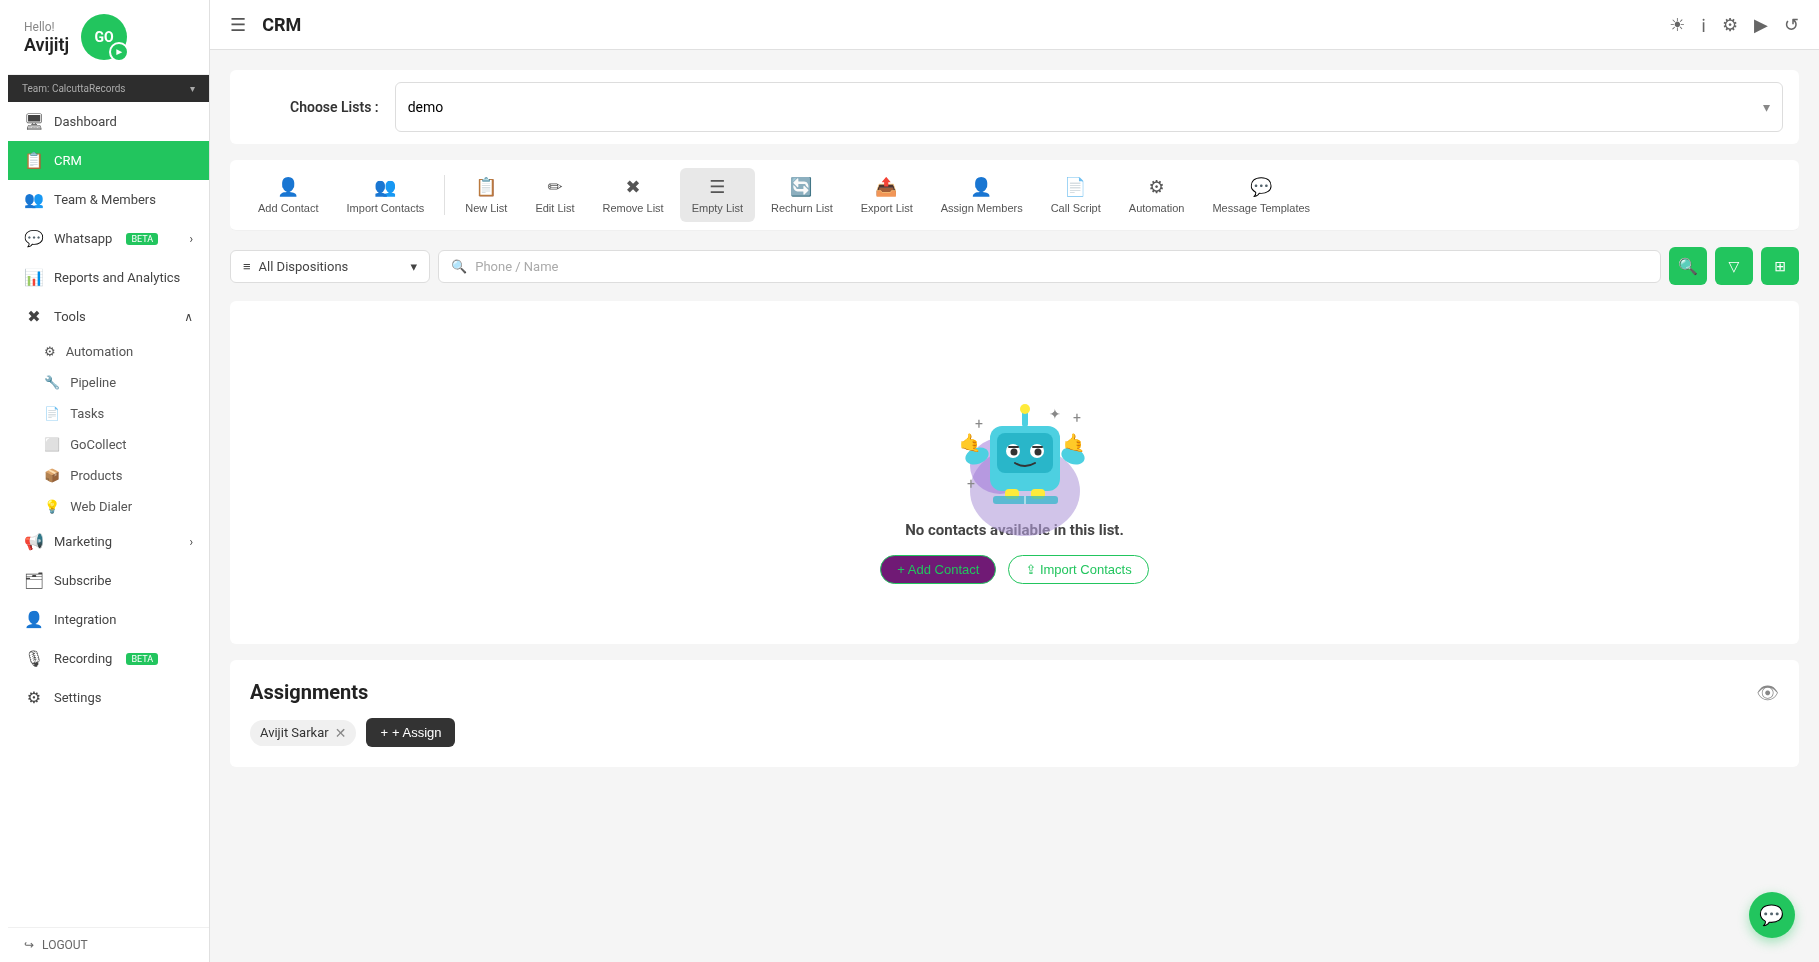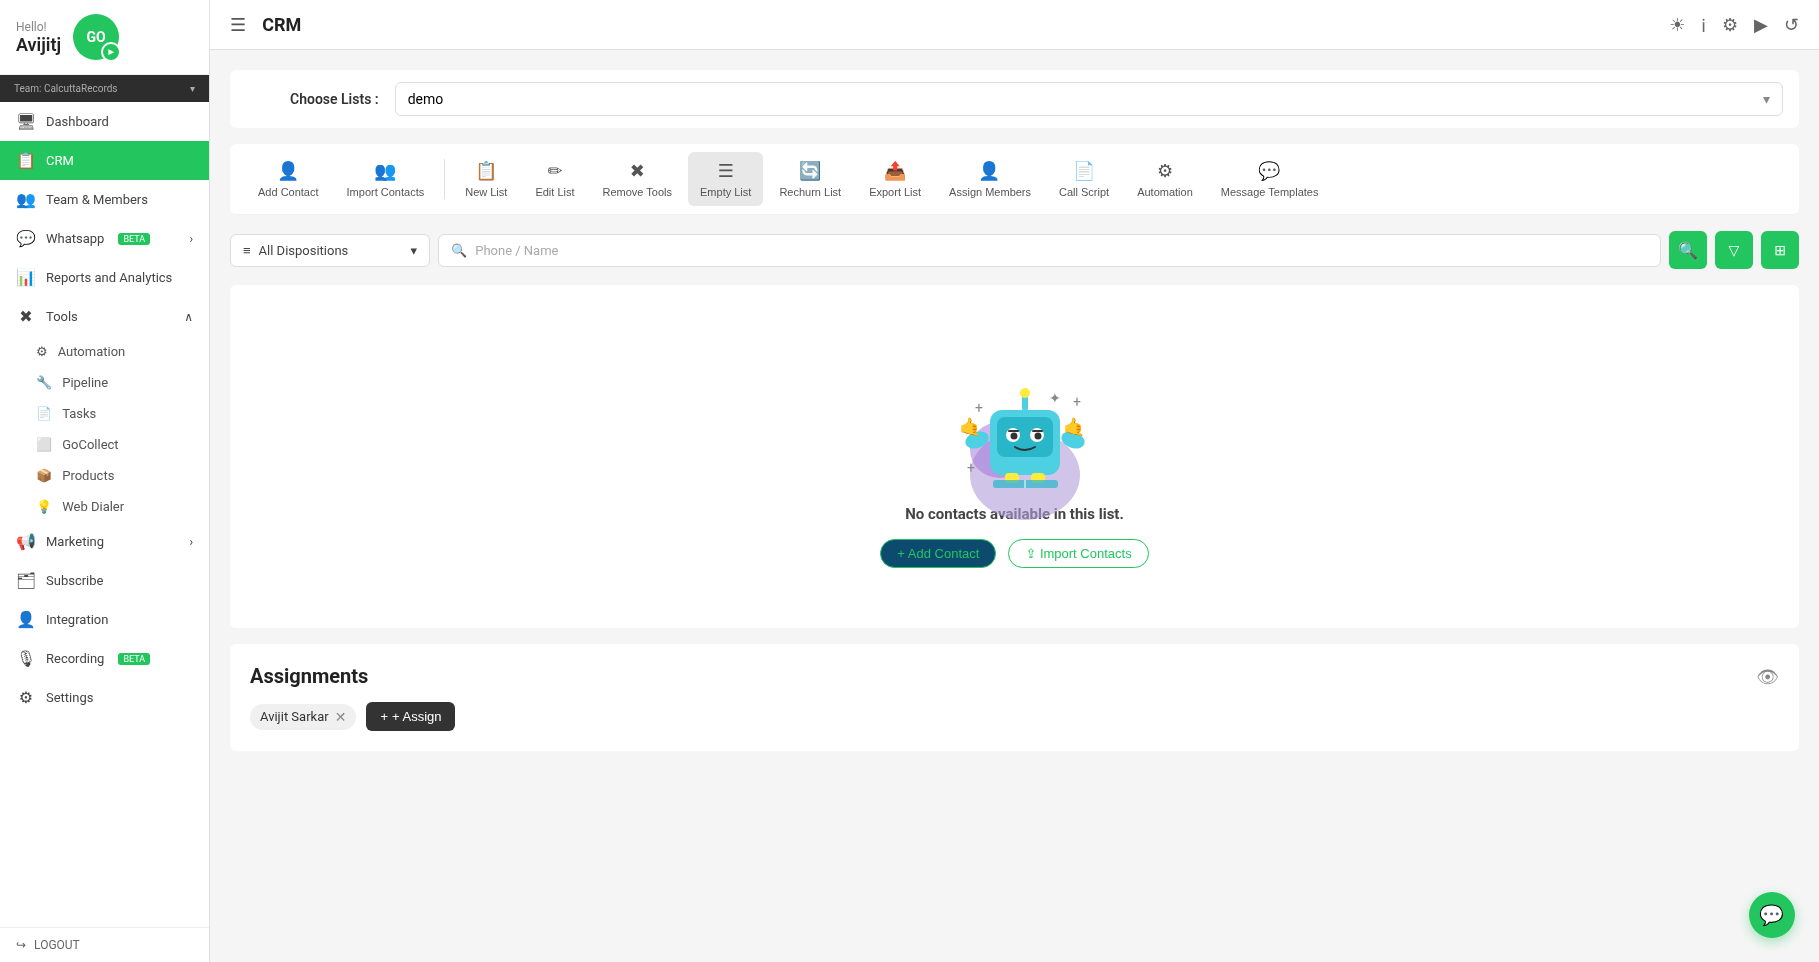--- a/index.html
+++ b/index.html
@@ -1,19 +1,19 @@
 <!DOCTYPE html>
 <html><head>
   <meta charset="utf-8">
   <style>
     * { box-sizing: border-box; margin: 0; padding: 0; }
     body { font-family: -apple-system, BlinkMacSystemFont, 'Segoe UI', Roboto, sans-serif; background: #f5f5f5; display: flex; height: 100vh; overflow: hidden; }
 
     
-    .sidebar { width: 210px; min-width: 210px; background: #fff; display: flex; flex-direction: column; border-right: 1px solid #e0e0e0; height: 100vh; overflow-y: auto; }
+    .sidebar { width: 210px; min-width: 210px; background: #fff; display: flex; flex-direction: column; border-right: 1px solid #e0e0e0; height: 100vh; overflow-y: auto; padding-left: 8px; }
     .sidebar-header { padding: 14px 16px; display: flex; align-items: center; gap: 12px; border-bottom: 1px solid #f0f0f0; }
     .sidebar-greeting { font-size: 12px; color: #888; }
     .sidebar-username { font-size: 18px; font-weight: 600; color: #222; }
     .avatar-circle { width: 46px; height: 46px; border-radius: 50%; background: #22c55e; display: flex; align-items: center; justify-content: center; font-weight: 700; color: #fff; font-size: 14px; flex-shrink: 0; position: relative; }
     .avatar-circle::after { content: '▶'; position: absolute; bottom: -2px; right: -2px; background: #22c55e; border-radius: 50%; width: 16px; height: 16px; display: flex; align-items: center; justify-content: center; font-size: 7px; border: 2px solid #fff; }
     .team-selector { background: #2d2d2d; color: #fff; font-size: 12px; padding: 8px 14px; display: flex; justify-content: space-between; cursor: pointer; }
     .team-selector span { font-size: 10px; color: #aaa; }
 
     .nav-item { display: flex; align-items: center; gap: 10px; padding: 10px 16px; cursor: pointer; font-size: 13px; color: #444; transition: background 0.15s; }
     .nav-item.active { background: #22c55e; color: #fff; border-radius: 0; }
@@ -28,40 +28,40 @@
     .top-bar { background: #fff; border-bottom: 1px solid #e0e0e0; padding: 0 20px; height: 50px; display: flex; align-items: center; gap: 16px; }
     .hamburger { font-size: 18px; cursor: pointer; color: #555; }
     .page-title { font-size: 18px; font-weight: 700; color: #222; flex: 1; }
     .top-bar-icons { display: flex; align-items: center; gap: 16px; margin-left: auto; }
     .top-bar-icon { font-size: 18px; color: #666; cursor: pointer; }
 
     .content { flex: 1; overflow-y: auto; padding: 20px; background: #f5f5f5; }
 
     .choose-lists-row { display: flex; align-items: center; gap: 16px; margin-bottom: 16px; background: #fff; padding: 12px 16px; border-radius: 6px; }
     .choose-lists-label { font-weight: 600; font-size: 14px; color: #333; white-space: nowrap; margin-left: 44px; }
-    .list-select { flex: 1; border: 1px solid #ddd; border-radius: 6px; padding: 8px 12px; font-size: 14px; background: #fff; cursor: pointer; display: flex; align-items: center; justify-content: space-between; }
+    .list-select { flex: 1; border: 1px solid #ddd; border-radius: 6px; padding: 16px 12px; font-size: 14px; background: #fff; cursor: pointer; display: flex; align-items: center; justify-content: space-between; }
     .list-select-arrow { color: #888; }
 
     .action-bar { background: #fff; border-radius: 6px; padding: 8px 16px; display: flex; align-items: center; gap: 4px; flex-wrap: wrap; margin-bottom: 16px; border-bottom: 1px solid #f0f0f0; }
     .action-btn { display: flex; flex-direction: column; align-items: center; gap: 4px; padding: 8px 12px; cursor: pointer; border-radius: 6px; color: #555; font-size: 11px; border: none; background: none; transition: background 0.15s; }
     .action-btn.active { background: #e8e8e8; }
     .action-btn .btn-icon { font-size: 18px; color: #555; }
     .action-divider { width: 1px; height: 40px; background: #e0e0e0; margin: 0 4px; }
 
     .filter-row { display: flex; align-items: center; gap: 8px; margin-bottom: 16px; }
     .disposition-select { display: flex; align-items: center; gap: 8px; background: #fff; border: 1px solid #ddd; border-radius: 6px; padding: 8px 12px; font-size: 13px; color: #444; cursor: pointer; min-width: 200px; }
     .search-box { flex: 1; background: #fff; border: 1px solid #ddd; border-radius: 6px; padding: 8px 12px; font-size: 13px; color: #aaa; display: flex; align-items: center; gap: 8px; }
     .search-icon-btn { background: #22c55e; border: none; border-radius: 6px; width: 38px; height: 38px; display: flex; align-items: center; justify-content: center; cursor: pointer; color: #fff; font-size: 16px; }
     .filter-icon-btn { background: #22c55e; border: none; border-radius: 6px; width: 38px; height: 38px; display: flex; align-items: center; justify-content: center; cursor: pointer; color: #fff; font-size: 14px; }
     .grid-icon-btn { background: #22c55e; border: none; border-radius: 6px; width: 38px; height: 38px; display: flex; align-items: center; justify-content: center; cursor: pointer; color: #fff; font-size: 14px; }
 
     .empty-state { background: #fff; border-radius: 6px; display: flex; flex-direction: column; align-items: center; justify-content: center; padding: 60px 20px; margin-bottom: 16px; }
     .empty-text { font-weight: 700; color: #444; font-size: 15px; margin-bottom: 16px; }
     .empty-actions { display: flex; gap: 12px; }
-    .btn-add-contact { background: #0c4a6e; border: 1.5px solid #22c55e; color: #22c55e; border-radius: 20px; padding: 6px 16px; font-size: 13px; cursor: pointer; display: flex; align-items: center; gap: 4px; }
+    .btn-add-contact { background: #701a75; border: 1.5px solid #22c55e; color: #22c55e; border-radius: 20px; padding: 6px 16px; font-size: 13px; cursor: pointer; display: flex; align-items: center; gap: 4px; }
     .btn-import-contacts { background: #fff; border: 1.5px solid #22c55e; color: #22c55e; border-radius: 20px; padding: 6px 16px; font-size: 13px; cursor: pointer; display: flex; align-items: center; gap: 4px; }
 
     .assignments-card { background: #fff; border-radius: 6px; padding: 20px; }
     .assignments-header { display: flex; align-items: center; justify-content: space-between; margin-bottom: 14px; }
     .assignments-title { font-size: 20px; font-weight: 700; color: #222; }
     .assignments-eye { font-size: 18px; color: #888; cursor: pointer; }
     .assignment-members { display: flex; align-items: center; gap: 10px; flex-wrap: wrap; }
     .member-chip { background: #f0f0f0; border-radius: 20px; padding: 5px 10px; font-size: 13px; color: #333; display: flex; align-items: center; gap: 6px; }
     .member-chip-x { color: #888; cursor: pointer; font-size: 14px; }
     .assign-btn { background: #333; color: #fff; border: none; border-radius: 6px; padding: 7px 14px; font-size: 13px; cursor: pointer; display: flex; align-items: center; gap: 4px; }
@@ -208,21 +208,21 @@
       <button class="action-btn">
         <span class="btn-icon">📋</span>
         <span>New List</span>
       </button>
       <button class="action-btn">
         <span class="btn-icon">✏</span>
         <span>Edit List</span>
       </button>
       <button class="action-btn">
         <span class="btn-icon">✖</span>
-        <span>Remove Tools</span>
+        <span>Remove List</span>
       </button>
       <button class="action-btn active">
         <span class="btn-icon">☰</span>
         <span>Empty List</span>
       </button>
       <button class="action-btn">
         <span class="btn-icon">🔄</span>
         <span>Rechurn List</span>
       </button>
       <button class="action-btn">

